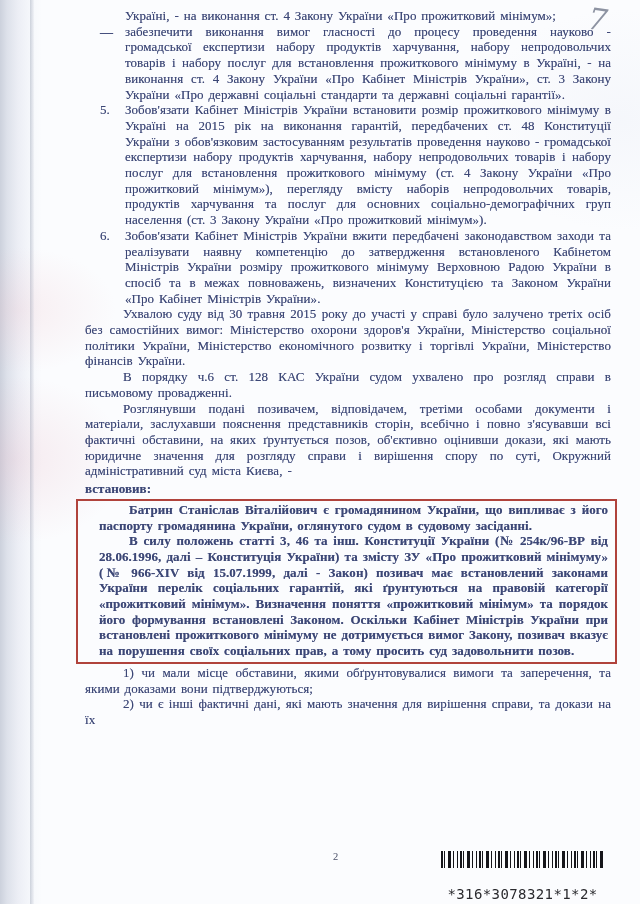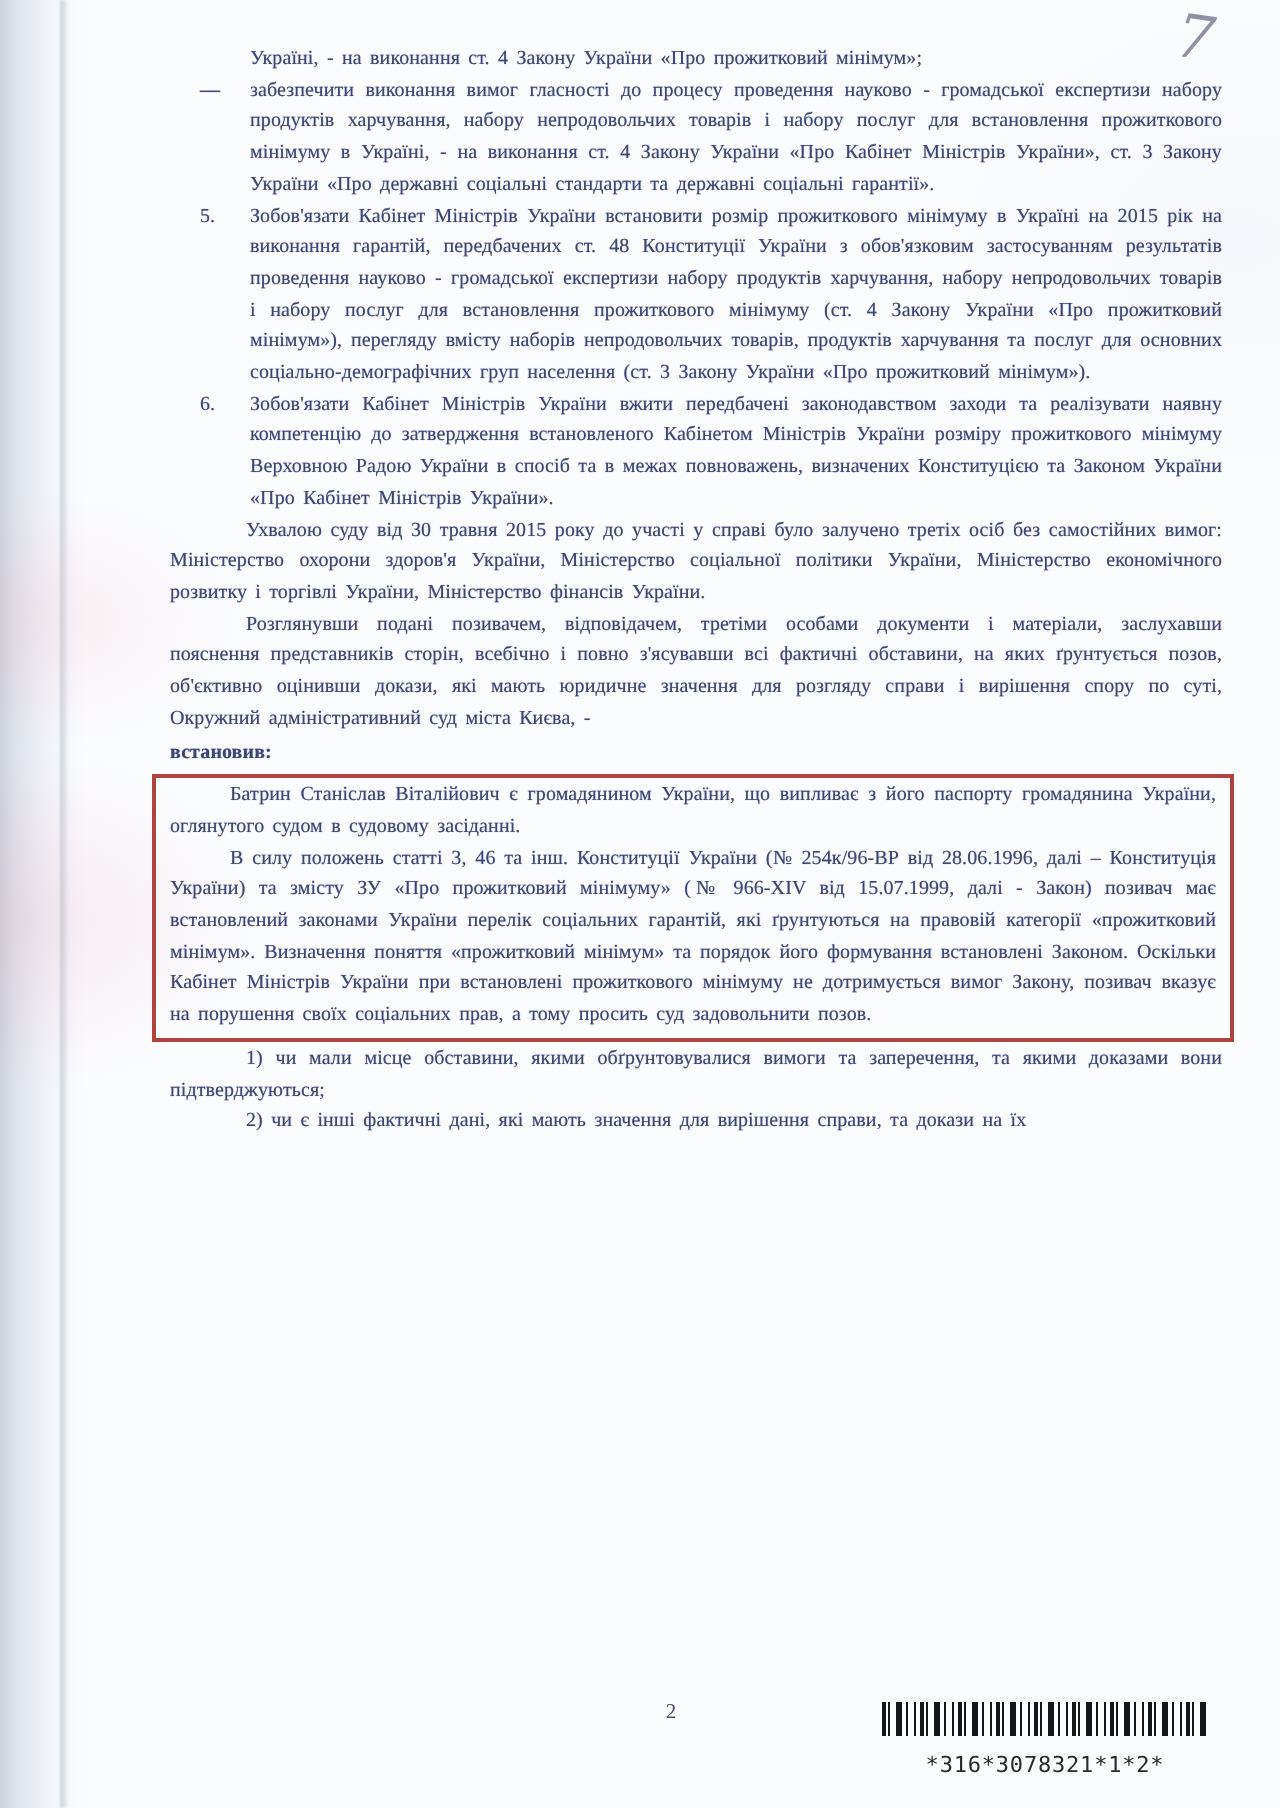--- a/index.html
+++ b/index.html
@@ -16,58 +16,58 @@
       radial-gradient(200px 160px at 620px 120px, rgba(190,200,225,0.10), transparent 70%),
       linear-gradient(90deg,#ccd1dc 0px,#dde1ea 7px,#eceef5 18px,#f5f7fb 30px,#fbfcfe 42px,#fbfcfe 100%);
     color:#3c4776;
   }
   .crease{
     position:absolute;left:30px;top:0;width:4px;height:904px;
     background:linear-gradient(90deg,rgba(140,148,168,0.38),rgba(200,205,220,0.12));
     filter:blur(0.6px);
   }
   .content{
-    position:absolute;left:85px;top:22px;width:526px;
-    font-size:10px;line-height:15.7px;
+    position:absolute;left:85px;top:8px;width:526px;
+    font-size:13px;line-height:15.7px;
     text-align:justify;
     word-spacing:1.6px;letter-spacing:0.05px;
     text-shadow:0 0 0.5px rgba(58,70,120,0.55);
   }
   p{margin:0;}
   .cont-line{display:block;padding-left:40px;text-align:left;}
   .li{position:relative;padding-left:40px;}
   .li .marker{position:absolute;left:15px;top:0;}
   .para{text-indent:38px;}
   .heading{font-weight:bold;text-indent:0;margin:2px 0 2px 0;}
   .redbox{
     border:2px solid #b0433c;
     margin-left:-9px;margin-right:-6px;
-    padding:1px 7px 3px 7px;
-    margin-top:2px;margin-bottom:1px;
+    padding:1px 7px 3px 21px;
+    margin-top:2px;margin-bottom:1px;font-weight:bold;
   }
   .redbox .para{text-indent:30px;}
   .pagenum{
     position:absolute;left:0;top:851px;width:672px;text-align:center;
     font-size:10.5px;color:#4a5068;letter-spacing:1px;
   }
   .barcode-wrap{
     position:absolute;left:441px;top:851px;width:163px;
   }
   .barcode{
     height:17px;width:163px;
     background:repeating-linear-gradient(90deg,
       #15151a 0px,#15151a 2px,transparent 2px,transparent 3px,
       #15151a 3px,#15151a 4px,transparent 4px,transparent 7px,
       #15151a 7px,#15151a 10px,transparent 10px,transparent 12px,
       #15151a 12px,#15151a 13px,transparent 13px,transparent 16px,
       #15151a 16px,#15151a 17px,transparent 17px,transparent 19px);
   }
   .barcode-label{
     text-align:center;font-family:"DejaVu Sans Mono", monospace;
-    font-size:11px;color:#2a2a2e;letter-spacing:0.4px;margin-top:8px;
+    font-size:14px;color:#2a2a2e;letter-spacing:0.4px;margin-top:18px;
     text-shadow:none;
   }
   .handwritten{
     position:absolute;left:588px;top:2px;
     font-family:"DejaVu Serif", serif;font-style:italic;
     font-size:30px;font-weight:300;color:#8d93a2;
     transform:rotate(8deg);text-shadow:none;
   }
 </style>
 </head>
@@ -97,20 +97,21 @@
       <span class="marker">5.</span>
       <span>Зобов'язати Кабінет Міністрів України встановити розмір прожиткового мінімуму в Україні на 2015 рік на виконання гарантій, передбачених ст. 48 Конституції України з обов'язковим застосуванням результатів проведення науково - громадської експертизи набору продуктів харчування, набору непродовольчих товарів і набору послуг для встановлення прожиткового мінімуму (ст. 4 Закону України «Про прожитковий мінімум»), перегляду вмісту наборів непродовольчих товарів, продуктів харчування та послуг для основних соціально-демографічних груп населення (ст. 3 Закону України «Про прожитковий мінімум»).</span>
     </div>
 
     <div class="li">
       <span class="marker">6.</span>
       <span>Зобов'язати Кабінет Міністрів України вжити передбачені законодавством заходи та реалізувати наявну компетенцію до затвердження встановленого Кабінетом Міністрів України розміру прожиткового мінімуму Верховною Радою України в спосіб та в межах повноважень, визначених Конституцією та Законом України «Про Кабінет Міністрів України».</span>
     </div>
 
     <p class="para">Ухвалою суду від 30 травня 2015 року до участі у справі було залучено третіх осіб без самостійних вимог: Міністерство охорони здоров'я України, Міністерство соціальної політики України, Міністерство економічного  розвитку і торгівлі України, Міністерство фінансів України.</p>
+    <p class="para">В порядку ч.6 ст. 128 КАС України судом ухвалено про  розгляд справи в письмовому провадженні.</p>
     <p class="para">Розглянувши подані позивачем,  відповідачем, третіми особами документи і матеріали, заслухавши пояснення представників сторін, всебічно і повно з'ясувавши всі фактичні обставини, на яких ґрунтується позов, об'єктивно оцінивши докази, які мають юридичне значення для розгляду справи і вирішення спору по суті, Окружний адміністративний суд міста Києва, -</p>
 
     <p class="heading">встановив:</p>
 
     <div class="redbox">
       <p class="para">Батрин Станіслав Віталійович є громадянином України, що випливає з його паспорту громадянина України, оглянутого судом в судовому засіданні.</p>
       <p class="para">В силу положень статті 3, 46 та інш. Конституції України (№ 254к/96-ВР від 28.06.1996, далі – Конституція України) та змісту ЗУ «Про прожитковий мінімуму» (№ 966-XIV від 15.07.1999, далі - Закон) позивач має встановлений законами України  перелік соціальних гарантій, які ґрунтуються на правовій категорії «прожитковий мінімум». Визначення поняття «прожитковий мінімум» та порядок його формування встановлені Законом. Оскільки Кабінет Міністрів України при встановлені прожиткового мінімуму не дотримується вимог Закону, позивач вказує на порушення своїх соціальних прав, а тому просить суд задовольнити позов.</p>
     </div>
 
     <p class="para">1) чи мали місце обставини, якими обґрунтовувалися вимоги та заперечення, та якими доказами вони підтверджуються;</p>

